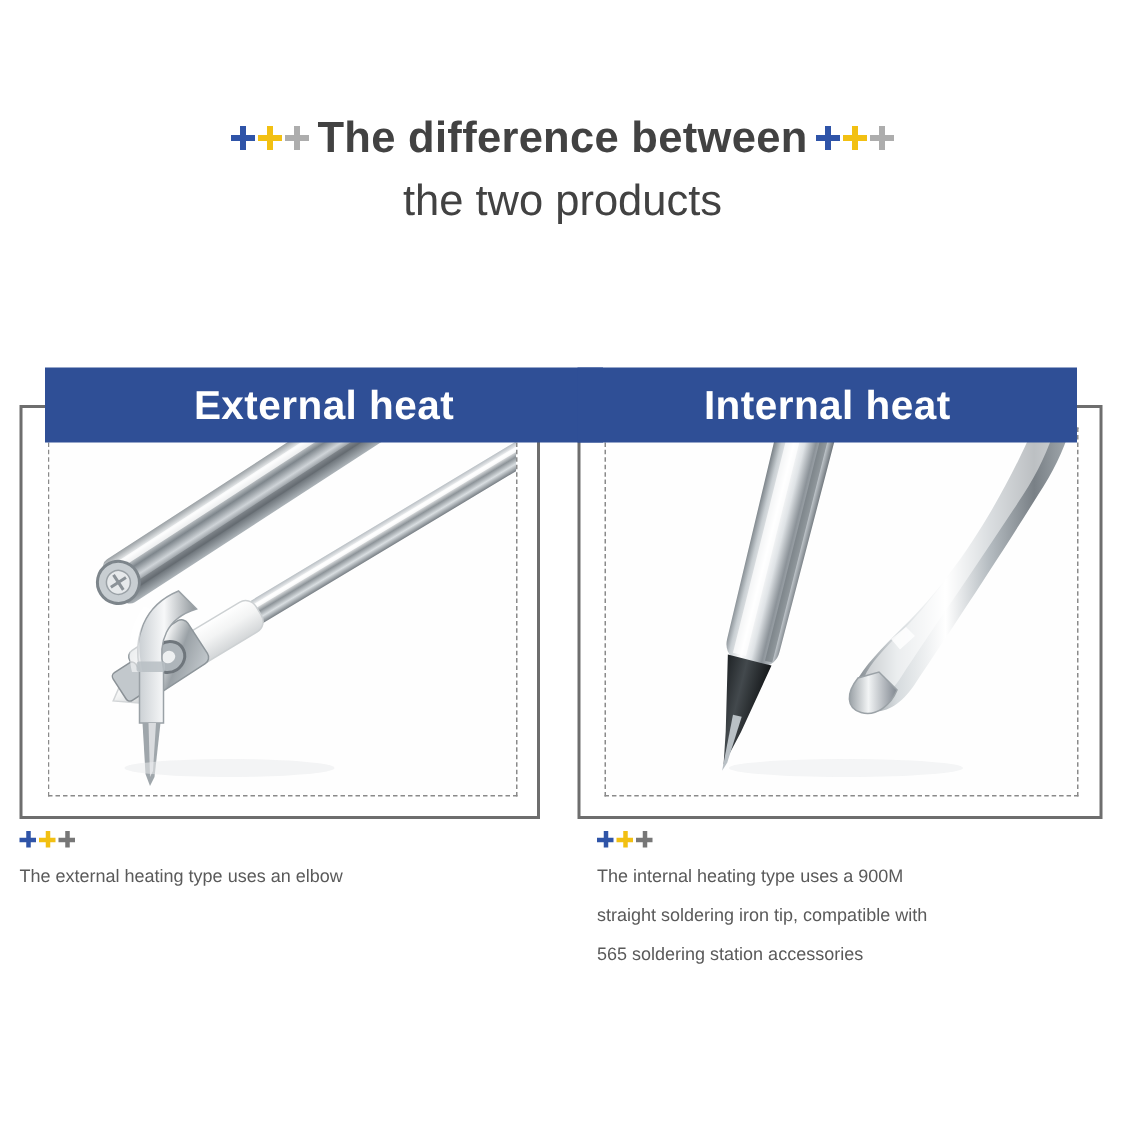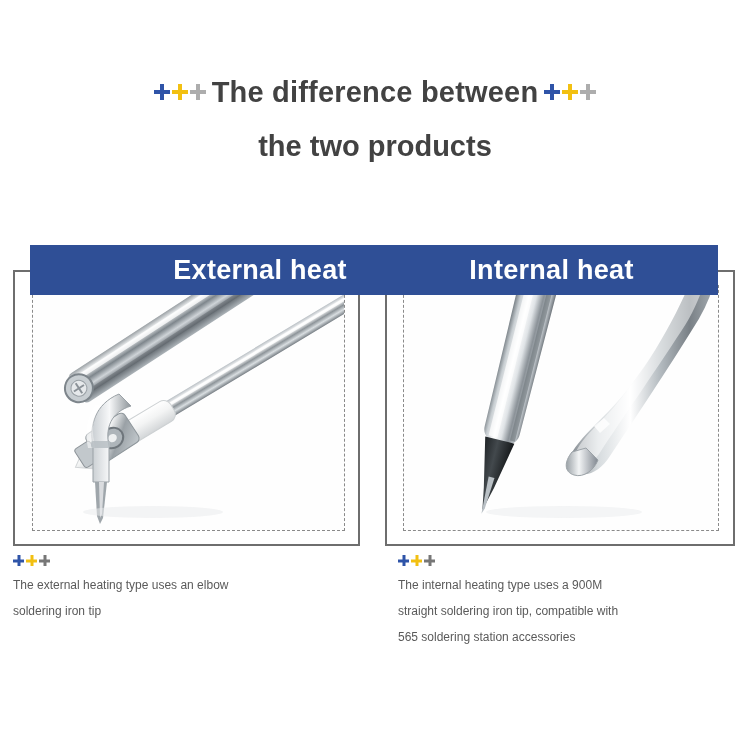--- a/index.html
+++ b/index.html
@@ -20,22 +20,22 @@
   .title-row{
     display:flex;align-items:center;justify-content:center;
     gap:6px;
     height:40px;
   }
   .title-text{
     font-size:29px;font-weight:bold;color:#424242;
     letter-spacing:.2px;white-space:nowrap;line-height:40px;
   }
   .title-row2{
-    font-size:29px;font-weight:bold;color:#424242;
-    line-height:44px;white-space:nowrap;margin-top:12px;
+    font-size:29px;font-weight:normal;color:#424242;
+    line-height:44px;white-space:nowrap;
   }
 
   
   .plus-cluster{display:inline-flex;align-items:center;gap:2px;}
   .plus{position:relative;display:inline-block;}
   .plus i{position:absolute;background:currentColor;display:block;}
   .plus i.h{left:0;top:50%;width:100%;height:var(--t);transform:translateY(-50%);}
   .plus i.v{top:0;left:50%;height:100%;width:var(--t);transform:translateX(-50%);}
 
   .cluster-lg .plus{width:16px;height:16px;--t:4px;}
@@ -68,21 +68,21 @@
   
   .bar{
     position:absolute;
     background:#2f4f96;
     color:#ffffff;
     font-size:27px;font-weight:bold;
     display:flex;align-items:center;justify-content:center;
     letter-spacing:.3px;
     z-index:5;
   }
-  .bar-left{left:30px;top:245px;width:372px;height:50px;padding-left:44px;}
+  .bar-left{left:30px;top:245px;width:372px;height:50px;}
   .bar-right{left:385px;top:245px;width:333px;height:50px;}
 
   
   .desc{position:absolute;}
   .desc-left{left:13px;top:552px;width:360px;}
   .desc-right{left:385px;top:552px;width:355px;margin-left:13px;}
   .desc .cluster-sm{margin-bottom:6px;}
   .desc p{
     margin:0;
     font-size:12px;
@@ -234,21 +234,20 @@
       <span class="plus" style="color:#F2C012">
           <i class="h"></i>
           <i class="v"></i>
         </span>
       <span class="plus" style="color:#777777">
           <i class="h"></i>
           <i class="v"></i>
         </span>
     </span>
     <p>The external heating type uses an elbow</p>
-    <p>soldering iron tip</p>
   </div>
 
   <div class="panel panel-right">
     <div class="dashed"></div>
     <div class="photo">
       <svg width="314" height="244" viewBox="0 0 314 244">
         <defs>
           <linearGradient id="chromeD" x1="0" y1="0" x2="1" y2="0">
             <stop offset="0%" stop-color="#6f777d"></stop>
             <stop offset="14%" stop-color="#c8ced2"></stop>

